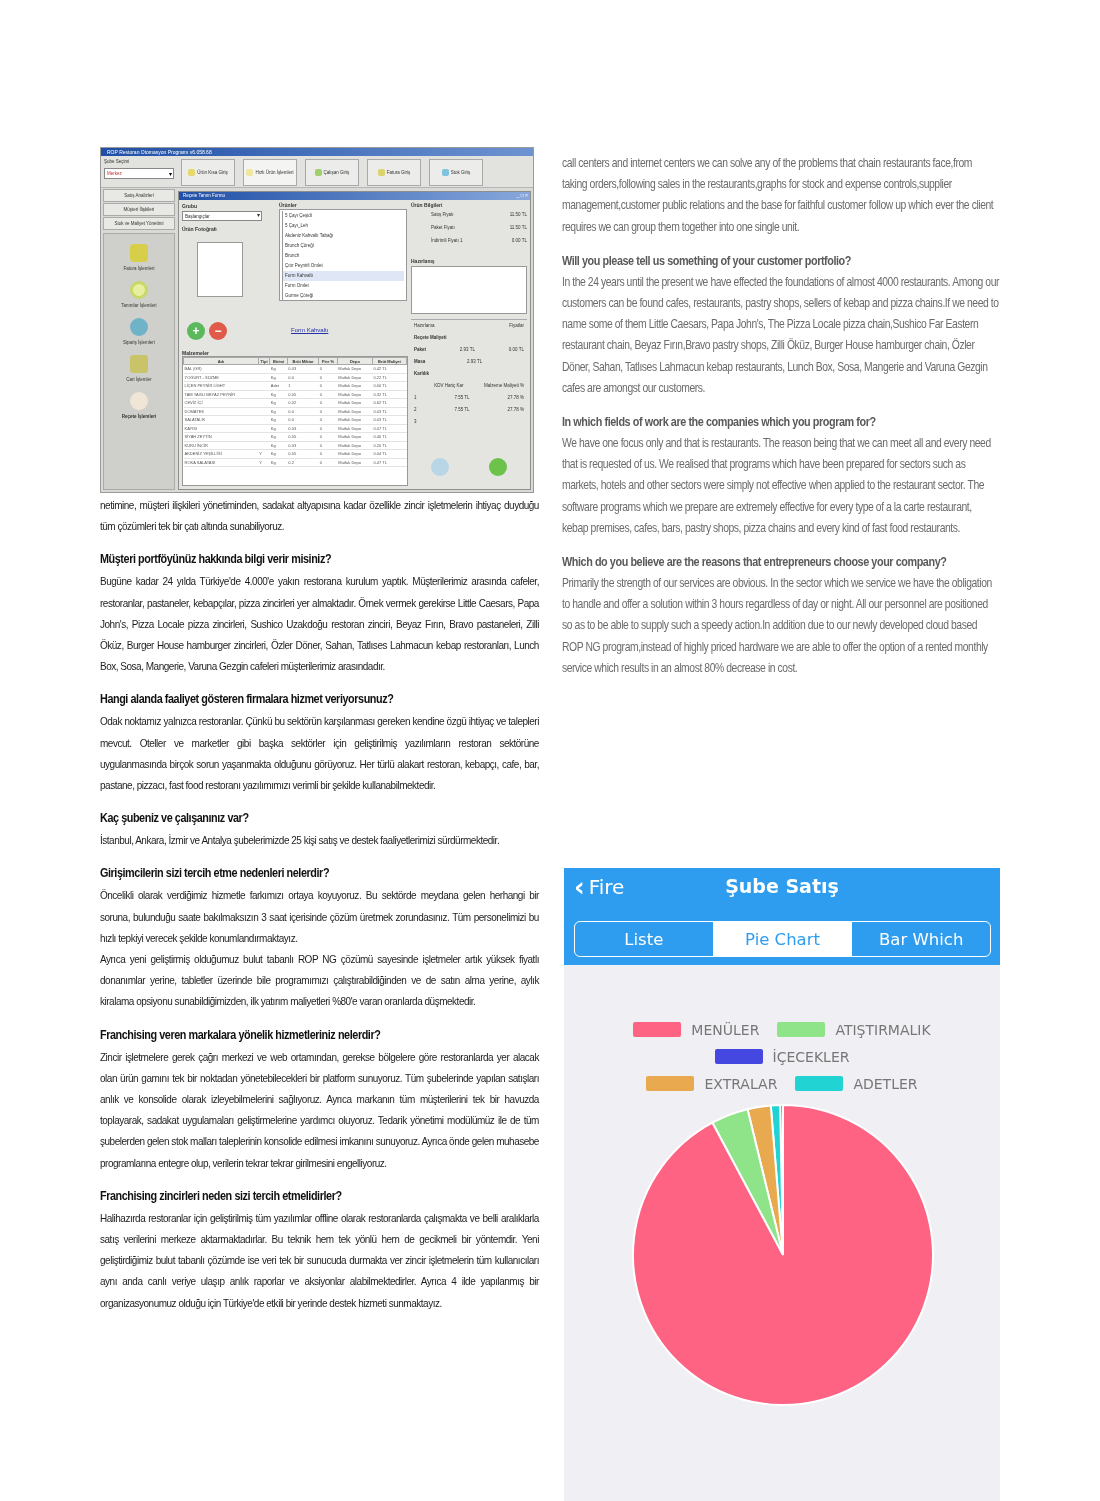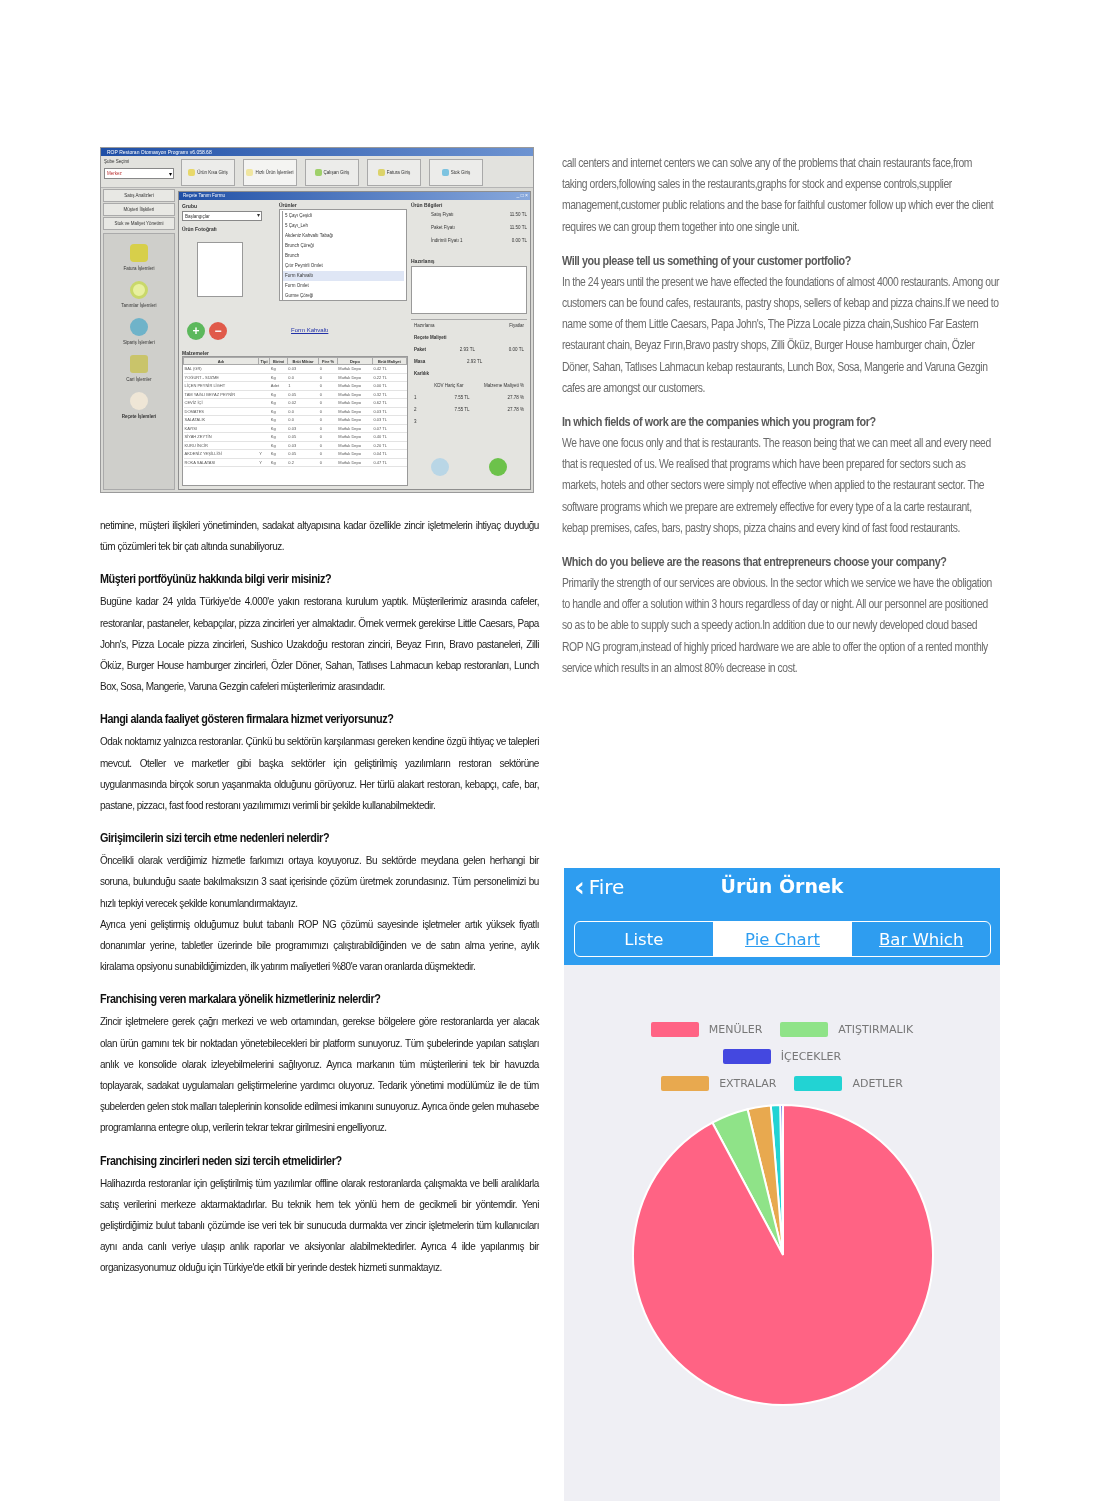--- a/index.html
+++ b/index.html
@@ -1,20 +1,20 @@
 <!DOCTYPE html>
 <html><head>
 <meta charset="utf-8">
 <style>
   * { box-sizing: border-box; margin: 0; padding: 0; }
   html, body { width: 1100px; height: 1501px; background: #ffffff; overflow: hidden; }
   body { position: relative; font-family: "Liberation Sans", sans-serif; }
 
   
-  .col-left { position: absolute; left: 100px; top: 514px; width: 440px; }
+  .col-left { position: absolute; left: 100px; top: 494px; width: 440px; }
   .col-right { position: absolute; left: 562px; top: 153px; width: 438px; }
 
   .para { font-family: "Liberation Sans", sans-serif; font-size: 11.6px; line-height: 21.2px; letter-spacing: -0.55px; transform: scaleX(0.86); transform-origin: left top; width: 116%; text-align: justify; }
   .col-left .para { color: #1d1d1d; }
   .col-right .para { color: #6b6b6b; font-size: 12.2px; letter-spacing: -0.5px; transform: scaleX(0.85); width: 117.5%; text-align: left; }
 
   .q { font-weight: bold; font-size: 12.6px; line-height: 21px; letter-spacing: -0.5px; transform: scaleX(0.86); transform-origin: left top; width: 116%; margin-top: 13px; }
   .col-left .q { color: #111; }
   .col-right .q { color: #5a5a5a; }
   .block { margin-bottom: 0; }
@@ -61,24 +61,24 @@
   .cost-bot span { width: 18px; height: 18px; border-radius: 50%; display: block; }
 
   
   .phone { position: absolute; left: 564px; top: 868px; width: 436px; height: 633px; background: #efeff4; overflow: hidden; }
   .ph-header { height: 97px; background: #2e9df0; position: relative; }
   .ph-back { position: absolute; left: 10px; top: 4px; color: #fff; font-family: "DejaVu Sans", sans-serif; font-size: 20px; display: flex; align-items: center; gap: 4px; cursor: pointer; }
   .ph-back-chev { font-size: 26px; line-height: 30px; font-weight: bold; }
   .ph-title { position: absolute; left: 0; right: 0; top: 7px; text-align: center; color: #fff; font-family: "DejaVu Sans", sans-serif; font-size: 19px; font-weight: bold; }
   .ph-seg { position: absolute; left: 10px; right: 9px; top: 53px; height: 36px; border: 1.5px solid #fff; border-radius: 6px; display: flex; overflow: hidden; }
   .ph-seg div { flex: 1; color: #fff; font-family: "DejaVu Sans", sans-serif; font-size: 16.5px; display: flex; align-items: center; justify-content: center; cursor: pointer; }
-  .ph-seg div + div { border-left: 1.5px solid #fff; text-decoration: underline; }
+  .ph-seg div + div { border-left: 1.5px solid #fff; }
   .ph-seg div.active { background: #fff; color: #2e9df0; }
 
-  .legend { position: absolute; left: 0; right: 0; top: 148px; font-family: "DejaVu Sans", sans-serif; font-size: 11px; color: #777; }
+  .legend { position: absolute; left: 0; right: 0; top: 148px; font-family: "DejaVu Sans", sans-serif; font-size: 14px; color: #777; }
   .legend-row { display: flex; justify-content: center; gap: 18px; height: 27px; align-items: center; }
   .leg-item { display: flex; align-items: center; gap: 10px; }
   .swatch { width: 48px; height: 15px; border-radius: 2px; }
 
   .pie-svg { position: absolute; left: 0; top: 0; width: 436px; height: 633px; }
 </style>
 </head>
 <body>
 
 <div class="app">
@@ -339,20 +339,24 @@
   <p class="para">netimine, müşteri ilişkileri yönetiminden, sadakat altyapısına kadar özellikle zincir işletmelerin ihtiyaç duyduğu tüm çözümleri tek bir çatı altında sunabiliyoruz.</p>
   <div class="block">
     <h3 class="q">Müşteri portföyünüz hakkında bilgi verir misiniz?</h3>
     <p class="para">Bugüne kadar 24 yılda Türkiye'de 4.000'e yakın restorana kurulum yaptık. Müşterilerimiz arasında cafeler, restoranlar, pastaneler, kebapçılar, pizza zincirleri yer almaktadır. Örnek vermek gerekirse Little Caesars, Papa John's, Pizza Locale pizza zincirleri, Sushico Uzakdoğu restoran zinciri, Beyaz Fırın, Bravo pastaneleri, Zilli Öküz, Burger House hamburger zincirleri, Özler Döner, Sahan, Tatlıses Lahmacun kebap restoranları, Lunch Box, Sosa, Mangerie, Varuna Gezgin cafeleri müşterilerimiz arasındadır.</p>
   </div>
   <div class="block">
     <h3 class="q">Hangi alanda faaliyet gösteren firmalara hizmet veriyorsunuz?</h3>
     <p class="para">Odak noktamız yalnızca restoranlar. Çünkü bu sektörün karşılanması gereken kendine özgü ihtiyaç ve talepleri mevcut. Oteller ve marketler gibi başka sektörler için geliştirilmiş yazılımların restoran sektörüne uygulanmasında birçok sorun yaşanmakta olduğunu görüyoruz. Her türlü alakart restoran, kebapçı, cafe, bar, pastane, pizzacı, fast food restoranı yazılımımızı verimli bir şekilde kullanabilmektedir.</p>
   </div>
   <div class="block">
+    <h3 class="q">Kaç şubeniz ve çalışanınız var?</h3>
+    <p class="para">İstanbul, Ankara, İzmir ve Antalya şubelerimizde 25 kişi satış ve destek faaliyetlerimizi sürdürmektedir.</p>
+  </div>
+  <div class="block">
     <h3 class="q">Girişimcilerin sizi tercih etme nedenleri nelerdir?</h3>
     <p class="para">Öncelikli olarak verdiğimiz hizmetle farkımızı ortaya koyuyoruz. Bu sektörde meydana gelen herhangi bir soruna, bulunduğu saate bakılmaksızın 3 saat içerisinde çözüm üretmek zorundasınız. Tüm personelimizi bu hızlı tepkiyi verecek şekilde konumlandırmaktayız.</p>
     <p class="para">Ayrıca yeni geliştirmiş olduğumuz bulut tabanlı ROP NG çözümü sayesinde işletmeler artık yüksek fiyatlı donanımlar yerine, tabletler üzerinde bile programımızı çalıştırabildiğinden ve de satın alma yerine, aylık kiralama opsiyonu sunabildiğimizden, ilk yatırım maliyetleri %80'e varan oranlarda düşmektedir.</p>
   </div>
   <div class="block">
     <h3 class="q">Franchising veren markalara yönelik hizmetleriniz nelerdir?</h3>
     <p class="para">Zincir işletmelere gerek çağrı merkezi ve web ortamından, gerekse bölgelere göre restoranlarda yer alacak olan ürün gamını tek bir noktadan yönetebilecekleri bir platform sunuyoruz. Tüm şubelerinde yapılan satışları anlık ve konsolide olarak izleyebilmelerini sağlıyoruz. Ayrıca markanın tüm müşterilerini tek bir havuzda toplayarak, sadakat uygulamaları geliştirmelerine yardımcı oluyoruz. Tedarik yönetimi modülümüz ile de tüm şubelerden gelen stok malları taleplerinin konsolide edilmesi imkanını sunuyoruz. Ayrıca önde gelen muhasebe programlarına entegre olup, verilerin tekrar tekrar girilmesini engelliyoruz.</p>
   </div>
   <div class="block">
     <h3 class="q">Franchising zincirleri neden sizi tercih etmelidirler?</h3>
@@ -375,21 +379,21 @@
     <p class="para">Primarily the strength of our services are obvious. In the sector which we service we have the obligation to handle and offer a solution within 3 hours regardless of day or night. All our personnel are positioned so as to be able to supply such a speedy action.In addition due to our newly developed cloud based ROP NG program,instead of highly priced hardware we are able to offer the option of a rented monthly service which results in an almost 80% decrease in cost.</p>
   </div>
 </div>
 
 <div class="phone">
   <div class="ph-header">
     <div class="ph-back">
       <span class="ph-back-chev">‹</span>
       <span>Fire</span>
     </div>
-    <div class="ph-title">Ürün Örnek</div>
+    <div class="ph-title">Şube Satış</div>
     <div class="ph-seg">
       <div>Liste</div>
       <div class="active">Pie Chart</div>
       <div>Bar Which</div>
     </div>
   </div>
 
   <div class="legend">
     <div class="legend-row">
       <div class="leg-item">

